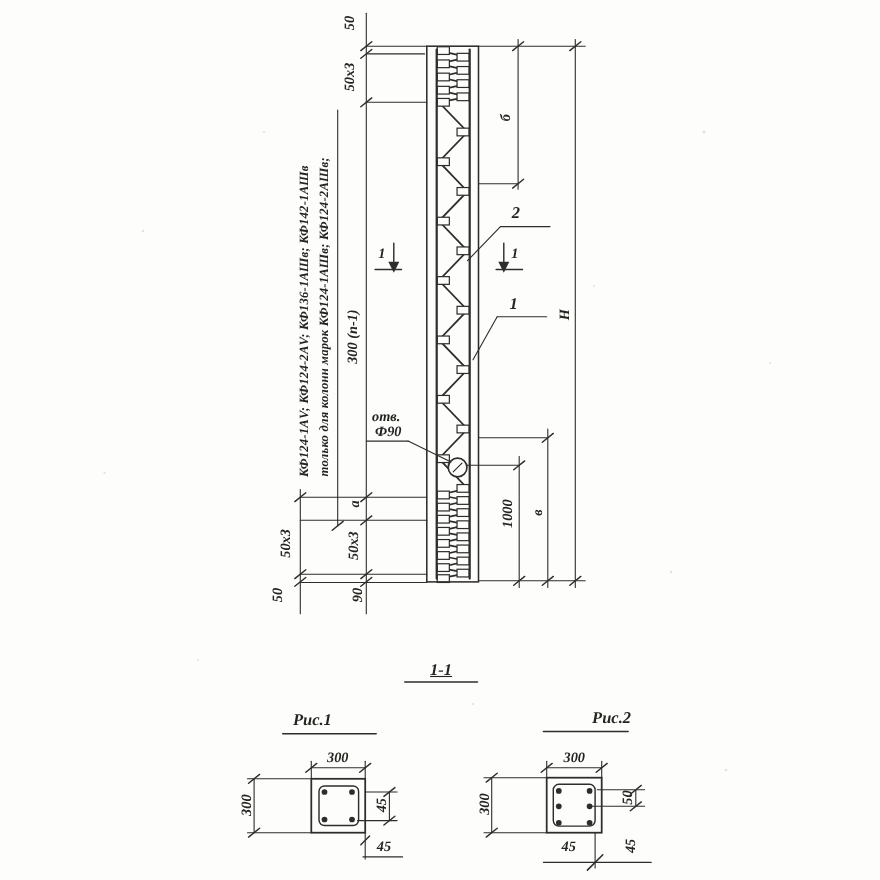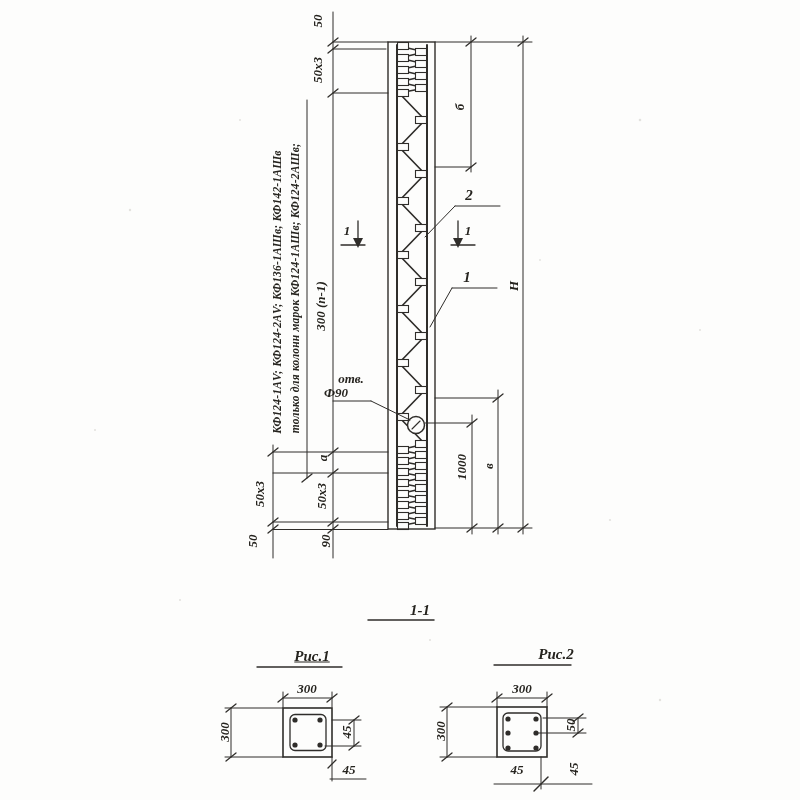--- a/index.html
+++ b/index.html
@@ -242,31 +242,31 @@
   <div class="t rot" style="left:325px;top:541px;">90</div>
   <div class="t rot" style="left:259px;top:494px;">50x3</div>
   <div class="t rot" style="left:252px;top:541px;">50</div>
 
   <div class="t rot" style="left:459px;top:107px;">б</div>
   <div class="t rot" style="left:513px;top:286px;">Н</div>
   <div class="t rot" style="left:461px;top:467px;">1000</div>
   <div class="t rot" style="left:488px;top:466px;">в</div>
 
   <div class="t small" style="left:351px;top:378px;">отв.</div>
-  <div class="t small" style="left:336px;top:392px;text-align:right;">Ф90</div>
+  <div class="t small" style="left:353px;top:392px;text-align:right;">Ф90</div>
 
   <div class="t big" style="left:469px;top:195px;">2</div>
   <div class="t big" style="left:467px;top:277px;">1</div>
 
   <div class="t" style="left:347px;top:230px;">1</div>
   <div class="t" style="left:468px;top:230px;">1</div>
 
-  <div class="t big" style="left:420px;top:610px;">1-1</div>
-
-  <div class="t big" style="left:312px;top:656px;text-decoration:underline;">Рис.1</div>
+  <div class="t big" style="left:401px;top:610px;text-decoration:underline;">1-1</div>
+
+  <div class="t big" style="left:284px;top:656px;">Рис.1</div>
   <div class="t" style="left:307px;top:688px;">300</div>
   <div class="t rot" style="left:224px;top:732px;">300</div>
   <div class="t rot" style="left:346px;top:732px;">45</div>
   <div class="t" style="left:349px;top:769px;">45</div>
 
   <div class="t big" style="left:556px;top:654px;">Рис.2</div>
   <div class="t" style="left:522px;top:688px;">300</div>
   <div class="t rot" style="left:440px;top:731px;">300</div>
   <div class="t rot" style="left:570px;top:725px;">50</div>
   <div class="t" style="left:517px;top:769px;">45</div>

